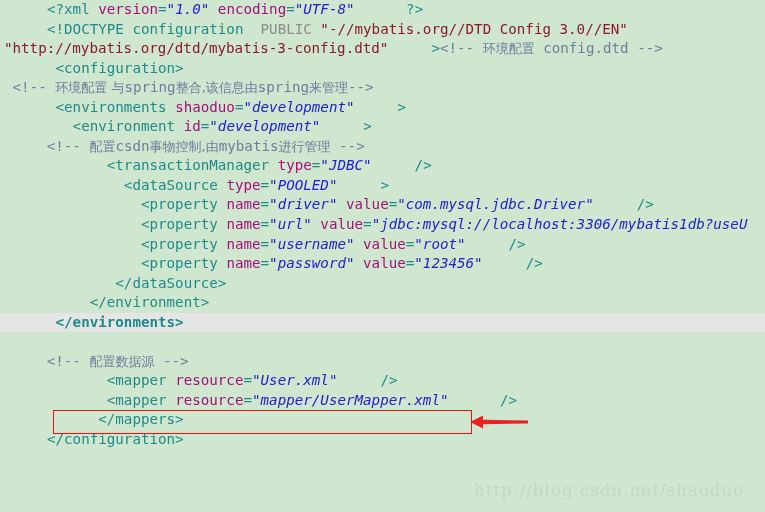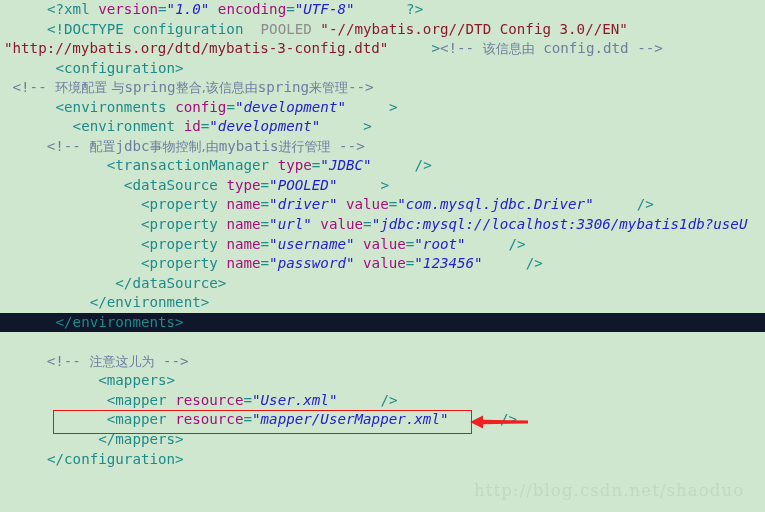--- a/index.html
+++ b/index.html
@@ -37,21 +37,22 @@
     line-height: 19.55px;
     white-space: pre;
     font-size: 14.2px;
     letter-spacing: 0px;
     color: #2e8b8b;
     padding-left: 4px;
     box-sizing: border-box;
   }
 
   .line.hl {
-    background: #0f172a;
+    background: #e5e5e5;
+    font-weight: bold;
   }
 
   
   .tag      { color: #1f8a8a; margin-left: 43px; }
   .attr     { color: #a3107a; }
   .str      { color: #2222cc; font-style: italic; }
   .cmt      { color: #6b7f9e; }
   .kw       { color: #8c8c8c; }
   .dstr     { color: #8b1a2b; }
   .plain    { color: #1f8a8a; }
@@ -92,39 +93,38 @@
     user-select: none;
   }
 </style>
 </head>
 <body>
 
 <div id="editor">
 
   <div class="code-area" id="code-area">
       <div class="line"><span class="tag">&lt;?xml </span><span class="attr">version</span><span class="plain">=</span><span class="str">"1.0"</span><span class="plain"> </span><span class="attr">encoding</span><span class="plain">=</span><span class="str">"UTF-8"</span><span class="tag"> ?&gt;</span></div>
-      <div class="line"><span class="tag">&lt;!DOCTYPE configuration</span><span class="plain">  </span><span class="kw">POOLED</span><span class="plain"> </span><span class="dstr">"-//mybatis.org//DTD Config 3.0//EN"</span></div>
-      <div class="line"><span class="dstr">"http://mybatis.org/dtd/mybatis-3-config.dtd"</span><span class="tag">&gt;</span><span class="cmt">&lt;!-- </span><span class="cmt cn">该信息由</span><span class="cmt"> config.dtd --&gt;</span></div>
+      <div class="line"><span class="tag">&lt;!DOCTYPE configuration</span><span class="plain">  </span><span class="kw">PUBLIC</span><span class="plain"> </span><span class="dstr">"-//mybatis.org//DTD Config 3.0//EN"</span></div>
+      <div class="line"><span class="dstr">"http://mybatis.org/dtd/mybatis-3-config.dtd"</span><span class="tag">&gt;</span><span class="cmt">&lt;!-- </span><span class="cmt cn">环境配置</span><span class="cmt"> config.dtd --&gt;</span></div>
       <div class="line"><span class="tag"> &lt;configuration&gt;</span></div>
       <div class="line"><span class="cmt"> &lt;!-- </span><span class="cmt cn">环境配置 与</span><span class="cmt">spring</span><span class="cmt cn">整合,该信息由</span><span class="cmt">spring</span><span class="cmt cn">来管理</span><span class="cmt">--&gt;</span></div>
-      <div class="line"><span class="tag"> &lt;environments </span><span class="attr">config</span><span class="plain">=</span><span class="str">"development"</span><span class="tag">&gt;</span></div>
+      <div class="line"><span class="tag"> &lt;environments </span><span class="attr">shaoduo</span><span class="plain">=</span><span class="str">"development"</span><span class="tag">&gt;</span></div>
       <div class="line"><span class="tag">   &lt;environment </span><span class="attr">id</span><span class="plain">=</span><span class="str">"development"</span><span class="tag">&gt;</span></div>
-      <div class="line"><span class="cmt">     &lt;!-- </span><span class="cmt cn">配置</span><span class="cmt">jdbc</span><span class="cmt cn">事物控制,由</span><span class="cmt">mybatis</span><span class="cmt cn">进行管理</span><span class="cmt"> --&gt;</span></div>
+      <div class="line"><span class="cmt">     &lt;!-- </span><span class="cmt cn">配置</span><span class="cmt">csdn</span><span class="cmt cn">事物控制,由</span><span class="cmt">mybatis</span><span class="cmt cn">进行管理</span><span class="cmt"> --&gt;</span></div>
       <div class="line"><span class="tag">       &lt;transactionManager </span><span class="attr">type</span><span class="plain">=</span><span class="str">"JDBC"</span><span class="tag">/&gt;</span></div>
       <div class="line"><span class="tag">         &lt;dataSource </span><span class="attr">type</span><span class="plain">=</span><span class="str">"POOLED"</span><span class="tag">&gt;</span></div>
       <div class="line"><span class="tag">           &lt;property </span><span class="attr">name</span><span class="plain">=</span><span class="str">"driver"</span><span class="plain"> </span><span class="attr">value</span><span class="plain">=</span><span class="str">"com.mysql.jdbc.Driver"</span><span class="tag">/&gt;</span></div>
       <div class="line"><span class="tag">           &lt;property </span><span class="attr">name</span><span class="plain">=</span><span class="str">"url"</span><span class="plain"> </span><span class="attr">value</span><span class="plain">=</span><span class="str">"jdbc:mysql://localhost:3306/mybatis1db?useU</span></div>
       <div class="line"><span class="tag">           &lt;property </span><span class="attr">name</span><span class="plain">=</span><span class="str">"username"</span><span class="plain"> </span><span class="attr">value</span><span class="plain">=</span><span class="str">"root"</span><span class="tag">/&gt;</span></div>
       <div class="line"><span class="tag">           &lt;property </span><span class="attr">name</span><span class="plain">=</span><span class="str">"password"</span><span class="plain"> </span><span class="attr">value</span><span class="plain">=</span><span class="str">"123456"</span><span class="tag">/&gt;</span></div>
       <div class="line"><span class="tag">        &lt;/dataSource&gt;</span></div>
       <div class="line"><span class="tag">     &lt;/environment&gt;</span></div>
       <div class="line hl"><span class="tag"> &lt;/environments&gt;</span></div>
       <div class="line">​</div>
-      <div class="line"><span class="cmt">     &lt;!-- </span><span class="cmt cn">注意这儿为</span><span class="cmt"> --&gt;</span></div>
-      <div class="line"><span class="tag">      &lt;mappers&gt;</span></div>
+      <div class="line"><span class="cmt">     &lt;!-- </span><span class="cmt cn">配置数据源</span><span class="cmt"> --&gt;</span></div>
       <div class="line"><span class="tag">       &lt;mapper </span><span class="attr">resource</span><span class="plain">=</span><span class="str">"User.xml"</span><span class="tag">/&gt;</span></div>
       <div class="line"><span class="tag">       &lt;mapper </span><span class="attr">resource</span><span class="plain">=</span><span class="str">"mapper/UserMapper.xml"</span><span class="tag"> /&gt;</span></div>
       <div class="line"><span class="tag">      &lt;/mappers&gt;</span></div>
       <div class="line"><span class="tag">&lt;/configuration&gt;</span></div>
     </div>
 
   <div id="annot-box"></div>
 
   <svg id="annot-arrow" viewBox="0 0 60 16" xmlns="http://www.w3.org/2000/svg">
     <polygon points="0,8 13,1.5 13,5.8 58,6.6 58,9.4 13,10.2 13,14.5" fill="#f02020"></polygon>

